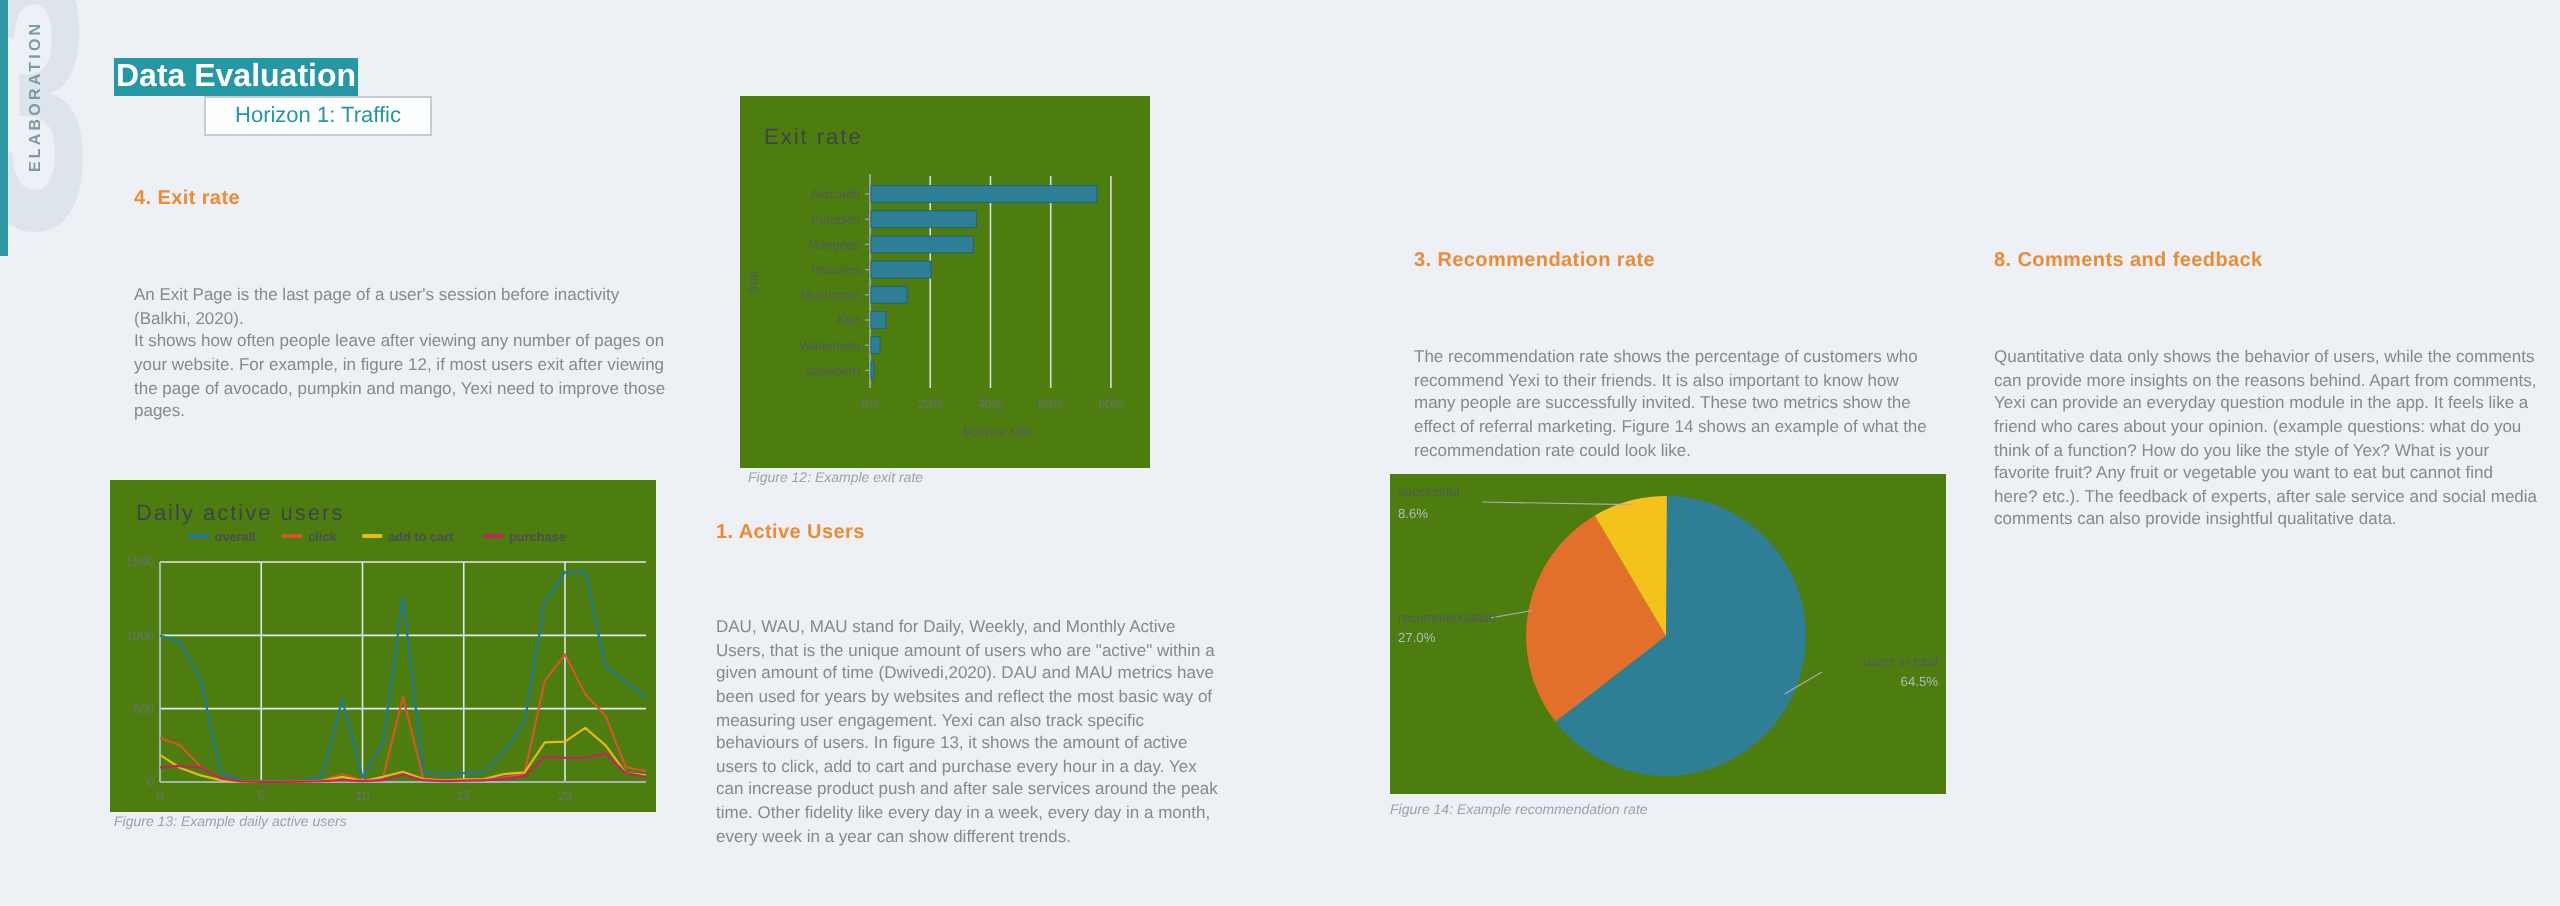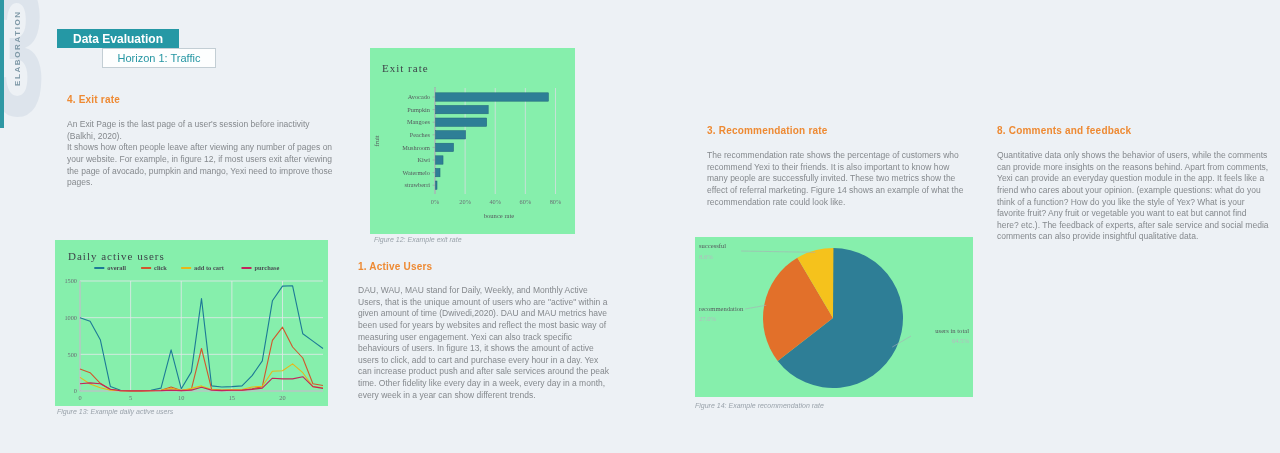--- a/index.html
+++ b/index.html
@@ -6,28 +6,28 @@
   body{font-family:"Liberation Sans", sans-serif; background:#e9edf2;}
   #page{position:relative;width:1280px;height:453px;background:#edf1f5;overflow:hidden;}
 
   .watermark{position:absolute;left:-10px;top:-46px;font-size:190px;font-weight:bold;
     color:#dde4ec;transform:scale(0.52,1);transform-origin:left top;line-height:1;z-index:0;user-select:none;}
   .side-strip{position:absolute;left:0;top:0;width:4px;height:128px;background:#2f98a4;z-index:2;}
   .side-label{position:absolute;left:13px;top:86px;transform:rotate(-90deg);transform-origin:0 0;
     font-size:8px;font-weight:bold;letter-spacing:1.6px;color:#7e98a6;white-space:nowrap;z-index:2;}
 
   .chip-primary{position:absolute;left:57px;top:29px;width:122px;height:19px;background:#2598a5;
-    color:#ffffff;font-size:12px;font-weight:bold;display:flex;align-items:center;justify-content:center;z-index:3;}
+    color:#ffffff;font-size:16px;font-weight:bold;display:flex;align-items:center;justify-content:center;z-index:3;}
   .chip-secondary{position:absolute;left:54px;top:48px;width:112px;height:18px;background:#fdfefe;
     border:1px solid #c3ced4;color:#2596a3;font-size:11px;display:flex;align-items:center;justify-content:center;z-index:3;margin-left:48px;}
 
   .heading{position:absolute;font-size:10px;font-weight:bold;color:#ee8a33;letter-spacing:.2px;z-index:3;}
-  .body-text{position:absolute;font-size:8.5px;line-height:1.37;color:#85898d;white-space:pre-line;z-index:3;}
+  .body-text{position:absolute;font-size:8.5px;line-height:1.37;color:#85898d;white-space:pre-line;z-index:3;margin-top:23px;}
   .caption{position:absolute;font-size:7px;font-style:italic;color:#9aa3ab;z-index:3;}
-  .card{position:absolute;background:#86efac;z-index:1;font-family:Liberation Serif, serif;}
+  .card{position:absolute;background:#4d7c0f;z-index:1;}
   svg{display:block;}
   .ct{font-size:11px;fill:#3e444a;letter-spacing:1px;}
   .tick{font-size:6.3px;fill:#6b7075;}
   .cat{font-size:6.3px;fill:#55595d;}
   .axl{font-size:6.6px;fill:#55595d;}
   .leg{font-size:6.4px;font-weight:bold;fill:#4a4f54;}
   .plbl{font-size:6.6px;fill:#55595d;}
   .ppct{font-size:6.6px;fill:#b4bac0;}
 </style>
 </head>

